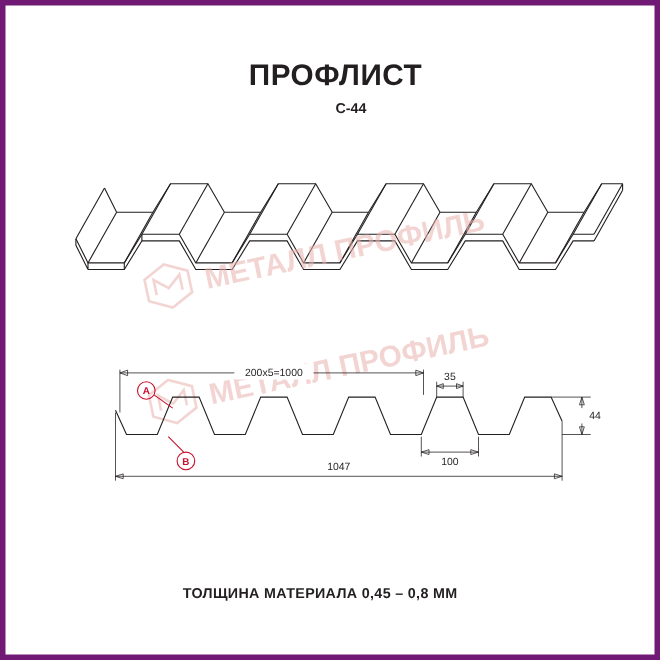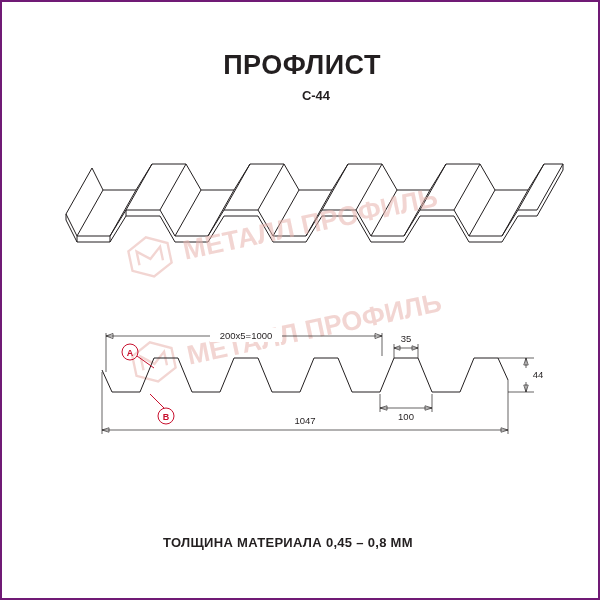--- a/index.html
+++ b/index.html
@@ -13,21 +13,21 @@
     font-family: "Liberation Sans", sans-serif;
     color: #231f20;
     position: relative;
     overflow: hidden;
   }
   .page {
     position: relative;
     width: 600px;
     height: 600px;
     box-sizing: border-box;
-    border: 2px solid #701a75;
+    border: 5px solid #701a75;
   }
   .title {
     position: absolute;
     top: 48px;
     left: 0;
     width: 600px;
     text-align: center;
     font-size: 27px;
     font-weight: bold;
     letter-spacing: 0.5px;

